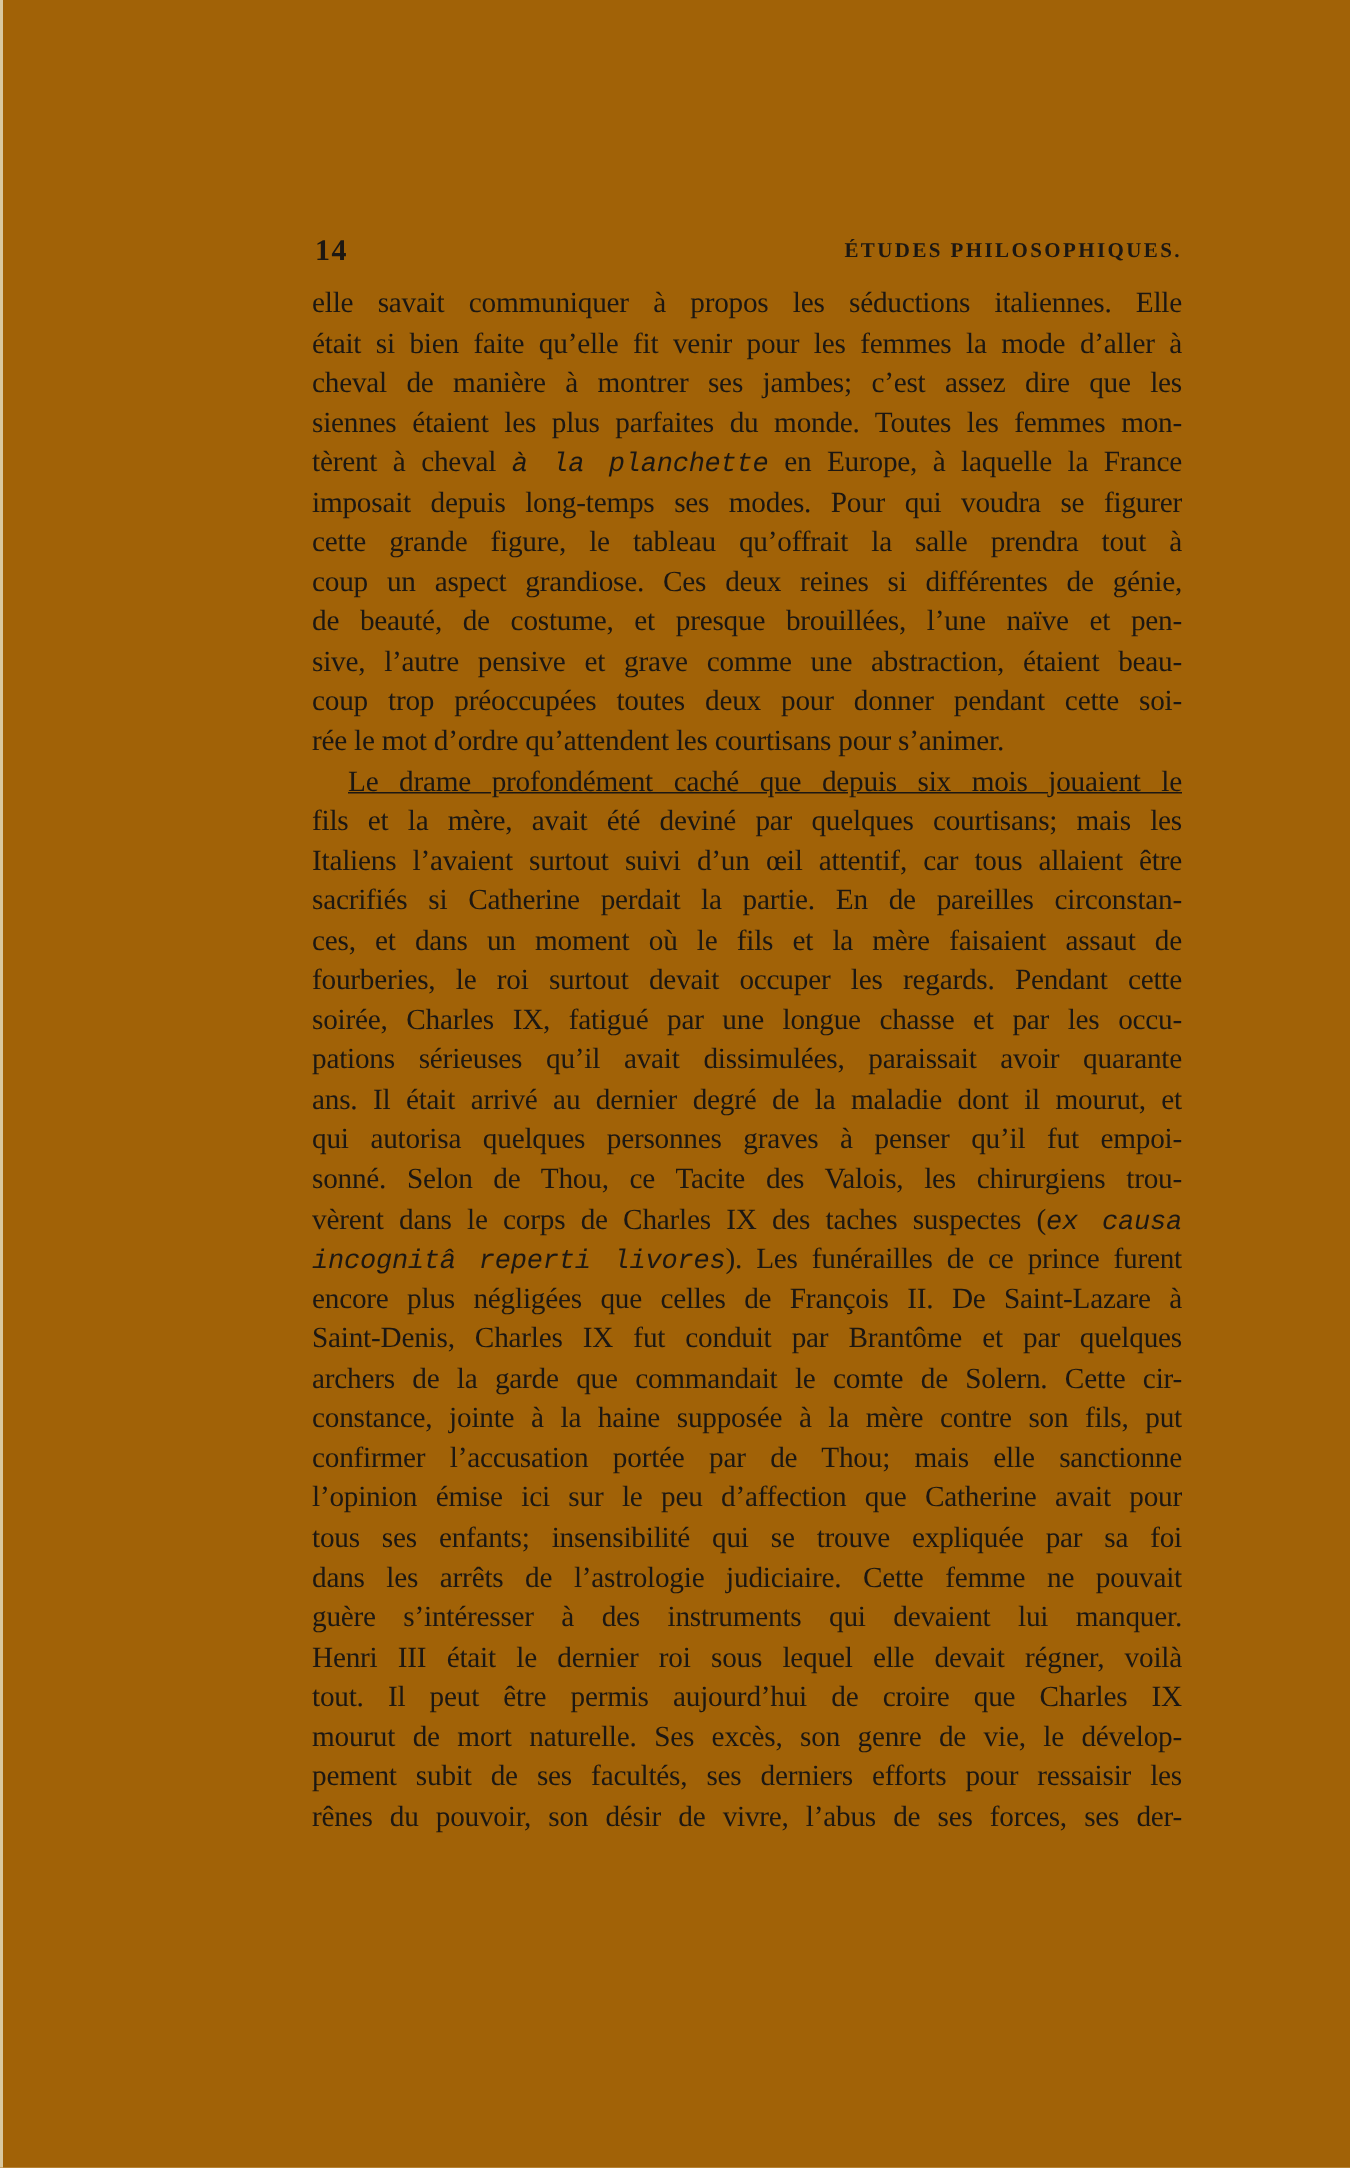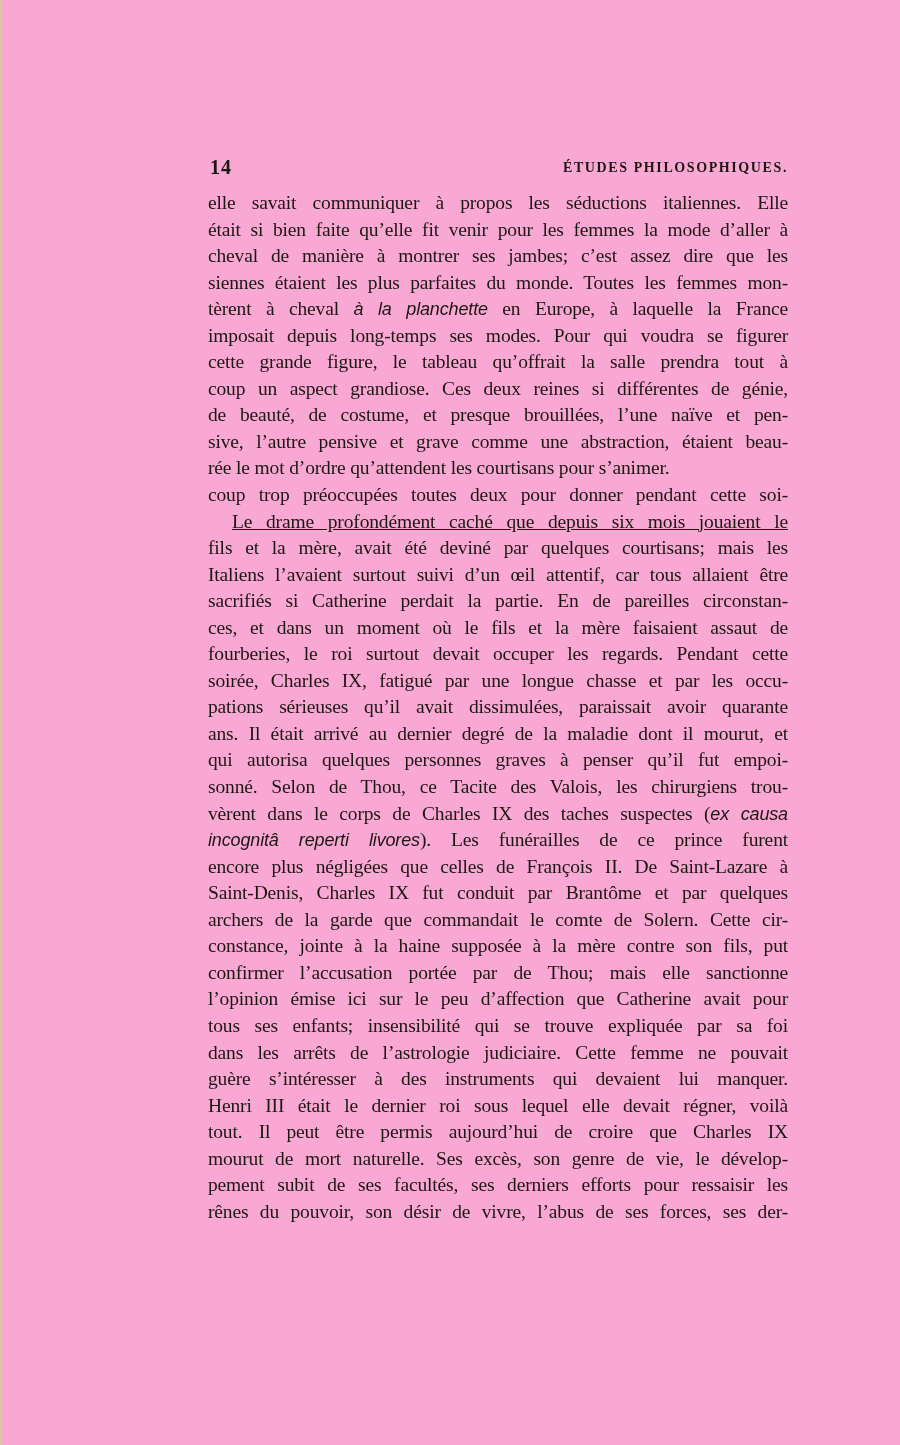--- a/index.html
+++ b/index.html
@@ -12,21 +12,21 @@
       background: #f9e7bd;
       position: relative;
       overflow: hidden;
       font-family: "Liberation Serif", "DejaVu Serif", serif;
       color: #1c1712;
     }
     .page {
       position: absolute;
       left: 0; top: 0;
       width: 900px; height: 1445px;
-      background: #f9a8d4;
+      background: #a16207;
       box-shadow: inset 2px 0 0 #d9c8a0;
     }
     .running-head {
       position: absolute;
       left: 208px;
       top: 156px;
       width: 580px;
       height: 26px;
     }
     .folio {
@@ -66,21 +66,21 @@
     }
     .line.last {
       text-align-last: left;
     }
     .line.indent {
       padding-left: 24px;
       text-decoration: underline;
     }
     .line em {
       font-style: italic;
-      font-family: Liberation Sans, sans-serif;
+      font-family: Liberation Mono, monospace;
       font-size: 18px;
     }
     .line span { white-space: pre; margin-top: 48px; }
   </style>
 </head>
 <body>
 
 <div class="page">
   <div class="running-head">
     <span class="folio">14</span>
@@ -91,22 +91,22 @@
     <div class="line">elle savait communiquer à propos les séductions italiennes. Elle</div>
     <div class="line">était si bien faite qu’elle fit venir pour les femmes la mode d’aller à</div>
     <div class="line">cheval de manière à montrer ses jambes; c’est assez dire que les</div>
     <div class="line">siennes étaient les plus parfaites du monde. Toutes les femmes mon-</div>
     <div class="line"><span>tèrent à cheval </span><em>à la planchette</em><span> en Europe, à laquelle la France</span></div>
     <div class="line">imposait depuis long-temps ses modes. Pour qui voudra se figurer</div>
     <div class="line">cette grande figure, le tableau qu’offrait la salle prendra tout à</div>
     <div class="line">coup un aspect grandiose. Ces deux reines si différentes de génie,</div>
     <div class="line">de beauté, de costume, et presque brouillées, l’une naïve et pen-</div>
     <div class="line">sive, l’autre pensive et grave comme une abstraction, étaient beau-</div>
+    <div class="line">coup trop préoccupées toutes deux pour donner pendant cette soi-</div>
     <div class="line last">rée le mot d’ordre qu’attendent les courtisans pour s’animer.</div>
-    <div class="line">coup trop préoccupées toutes deux pour donner pendant cette soi-</div>
     <div class="line indent">Le drame profondément caché que depuis six mois jouaient le</div>
     <div class="line">fils et la mère, avait été deviné par quelques courtisans; mais les</div>
     <div class="line">Italiens l’avaient surtout suivi d’un œil attentif, car tous allaient être</div>
     <div class="line">sacrifiés si Catherine perdait la partie. En de pareilles circonstan-</div>
     <div class="line">ces, et dans un moment où le fils et la mère faisaient assaut de</div>
     <div class="line">fourberies, le roi surtout devait occuper les regards. Pendant cette</div>
     <div class="line">soirée, Charles IX, fatigué par une longue chasse et par les occu-</div>
     <div class="line">pations sérieuses qu’il avait dissimulées, paraissait avoir quarante</div>
     <div class="line">ans. Il était arrivé au dernier degré de la maladie dont il mourut, et</div>
     <div class="line">qui autorisa quelques personnes graves à penser qu’il fut empoi-</div>

